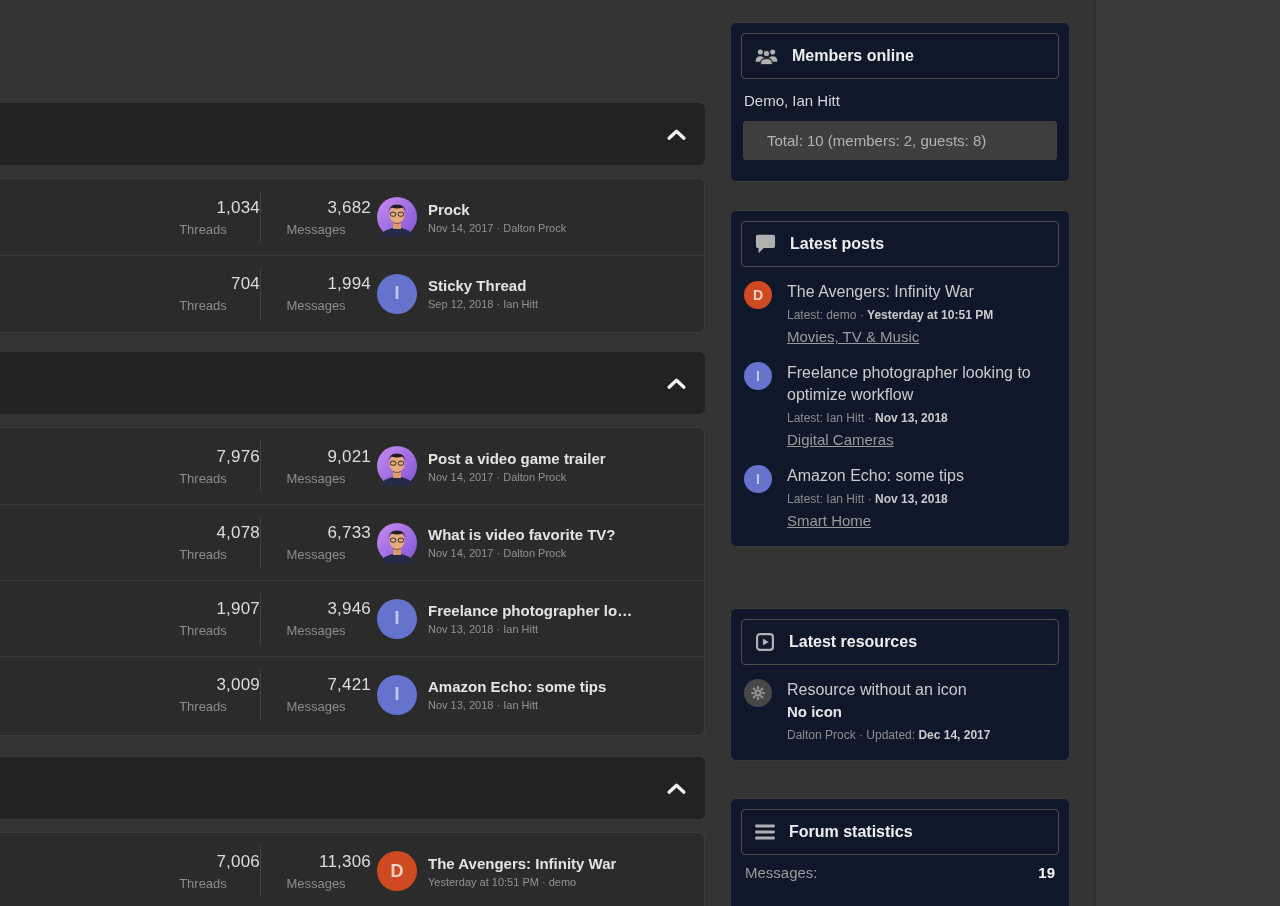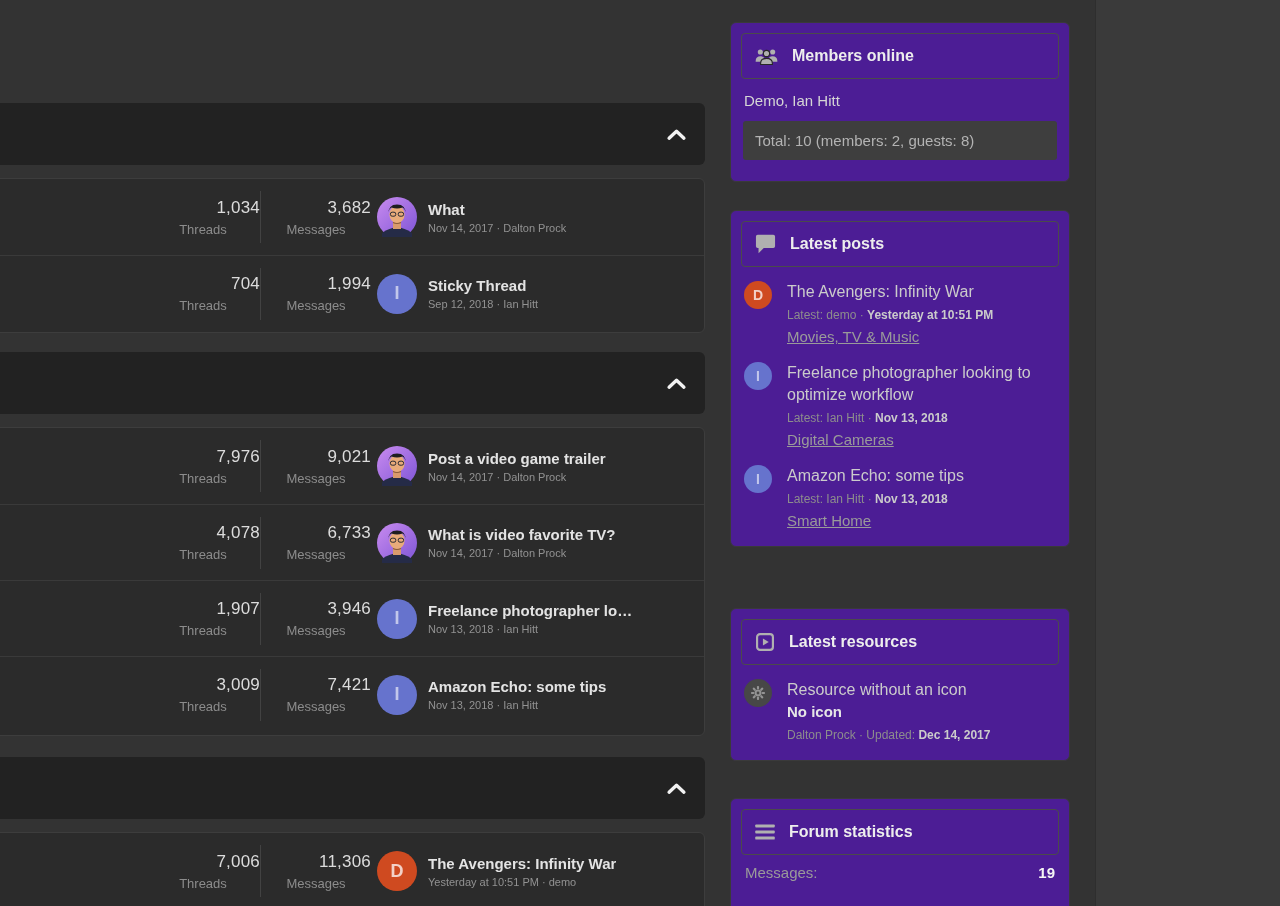--- a/index.html
+++ b/index.html
@@ -50,34 +50,34 @@
   .row-title{
     display:block;font-size:15px;font-weight:bold;color:#e3e3e3;
     white-space:nowrap;overflow:hidden;text-overflow:ellipsis;max-width:250px;
     text-decoration:none;cursor:pointer;
   }
   .row-meta{font-size:11px;color:#929292;margin-top:4px;white-space:nowrap;}
 
   
   .widget{
     position:absolute;left:730px;width:340px;
-    background:#4c1d95;border:1px solid #3a3a3a;border-radius:6px;
+    background:#0f172a;border:1px solid #3a3a3a;border-radius:6px;
     box-sizing:border-box;padding:10px;
   }
   .widget-header{
     border:1px solid #4b4b4b;border-radius:4px;height:46px;
     display:flex;align-items:center;gap:14px;padding:0 13px;box-sizing:border-box;
   }
   .widget-title{font-size:16px;font-weight:bold;color:#ededed;}
   .widget-icon{display:flex;align-items:center;justify-content:center;flex:none;}
 
   .users-line{font-size:15px;color:#d5d5d5;margin:13px 3px 0 3px;cursor:pointer;}
   .total-box{
     margin:12px 2px 0 2px;background:#3e3e3e;border-radius:3px;
-    padding:11px 12px;font-size:15px;color:#b3b3b3;
+    padding:11px 24px;font-size:15px;color:#b3b3b3;
   }
 
   .post-item{display:flex;gap:15px;margin:14px 3px 4px 3px;}
   .post-text{width:258px;min-width:0;}
   .post-title{
     display:block;font-size:16px;line-height:22px;color:#cbcbcb;
     text-decoration:none;cursor:pointer;max-width:250px;
   }
   .post-meta{font-size:12px;line-height:22px;margin-top:1px;}
   .meta-prefix{color:#8d8d8d;}
@@ -135,21 +135,21 @@
               <path d="M5 36 Q20 25 35 36 L35 40 L5 40 Z" fill="#252b47"></path>
               <rect x="16" y="23" width="8" height="9" fill="#d99a6c"></rect>
               <ellipse cx="20" cy="17.5" rx="7.6" ry="8.6" fill="#e8ab7a"></ellipse>
               <path d="M11.5 17 Q11 7.5 20 7.5 Q29 7.5 28.5 17 Q28.5 12 25.5 10.6 Q20 12.6 14.5 10.6 Q11.5 12 11.5 17 Z" fill="#1e1d20"></path>
               <rect x="13.4" y="15.2" width="5.4" height="4" rx="1.8" fill="none" stroke="#2a2a33" stroke-width="1"></rect>
               <rect x="21.2" y="15.2" width="5.4" height="4" rx="1.8" fill="none" stroke="#2a2a33" stroke-width="1"></rect>
               <path d="M16 25.5 Q20 27.5 24 25.5" fill="none" stroke="#8a5a3a" stroke-width="1.2"></path>
             </svg>
         </span>
         <div class="latest-lines">
-          <a class="row-title">What</a>
+          <a class="row-title">Prock</a>
           <div class="row-meta">Nov 14, 2017 · Dalton Prock</div>
         </div>
       </div>
     </div>
     <div class="node-row">
       <div class="stat">
         <div class="stat-num">704</div>
         <div class="stat-lbl">Threads</div>
       </div>
       <div class="stat-divider"></div>

